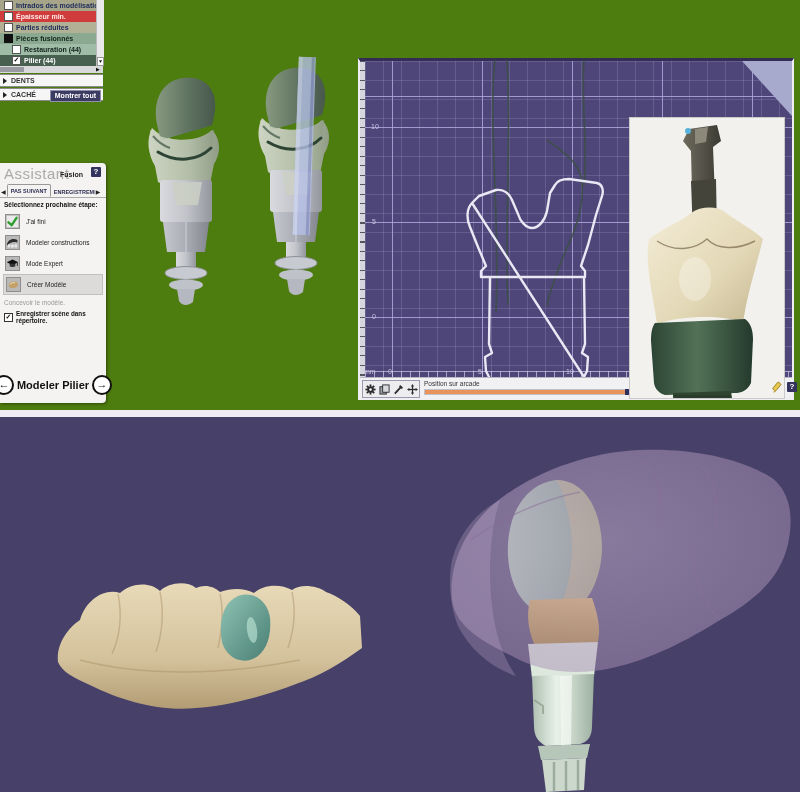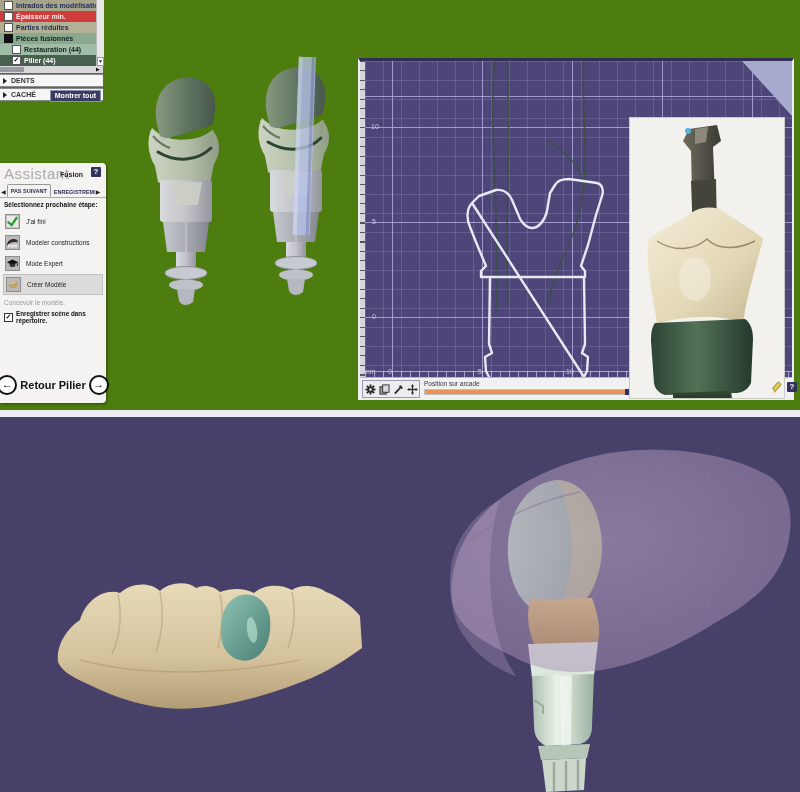--- a/index.html
+++ b/index.html
@@ -212,21 +212,21 @@
         <span class="step-label">Créer Modèle</span>
       </div>
     </div>
     <div id="assist-note">Concevoir le modèle.</div>
     <div id="save-row">
       <span class="cbx checked"></span>
       <span id="save-label">Enregistrer scène dans répertoire.</span>
     </div>
     <div id="wizard-nav">
       <span class="nav-circle">←</span>
-      <span class="nav-label">Retour</span>
+      <span class="nav-label">Modeler</span>
       <span class="nav-label">Pilier</span>
       <span class="nav-circle">→</span>
     </div>
   </div>
 
   <svg class="abs noevents" style="left:140px;top:55px;" width="228" height="285" viewBox="140 55 228 285">
     <defs>
       <linearGradient id="gCrown" x1="0" y1="0" x2="1" y2="0">
         <stop offset="0" stop-color="#87997f"></stop>
           <stop offset=".55" stop-color="#5f7361"></stop>

